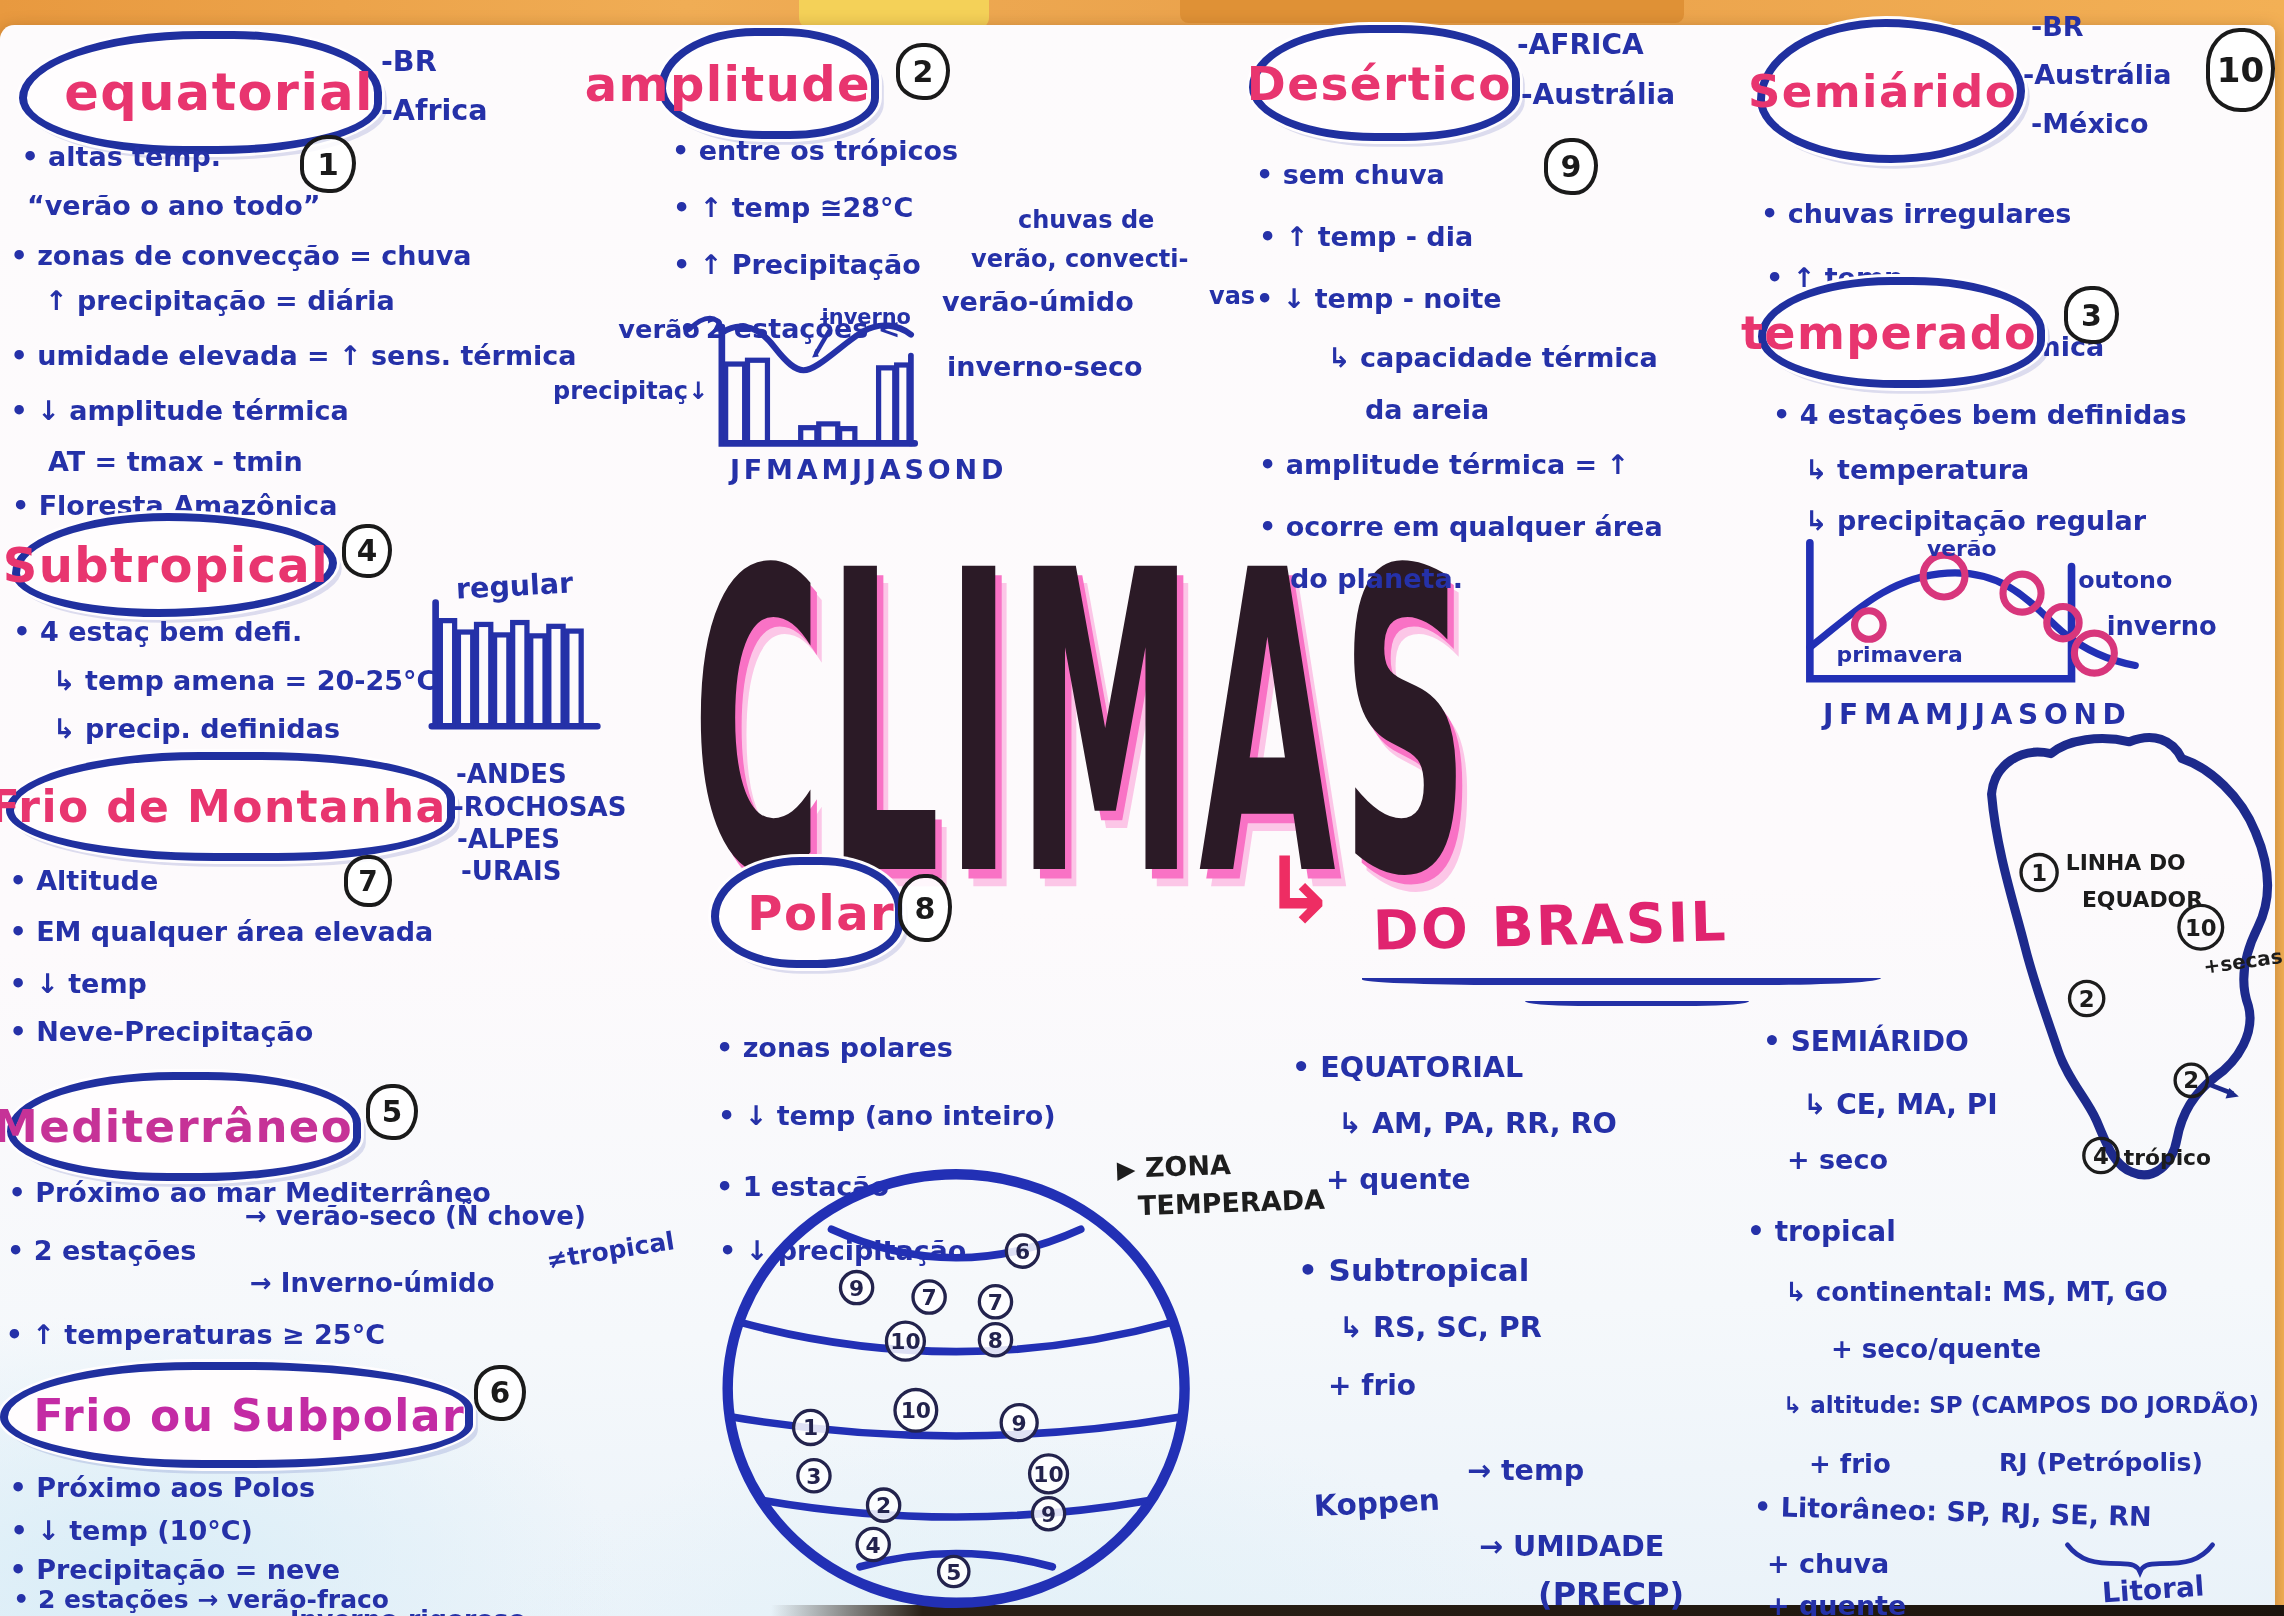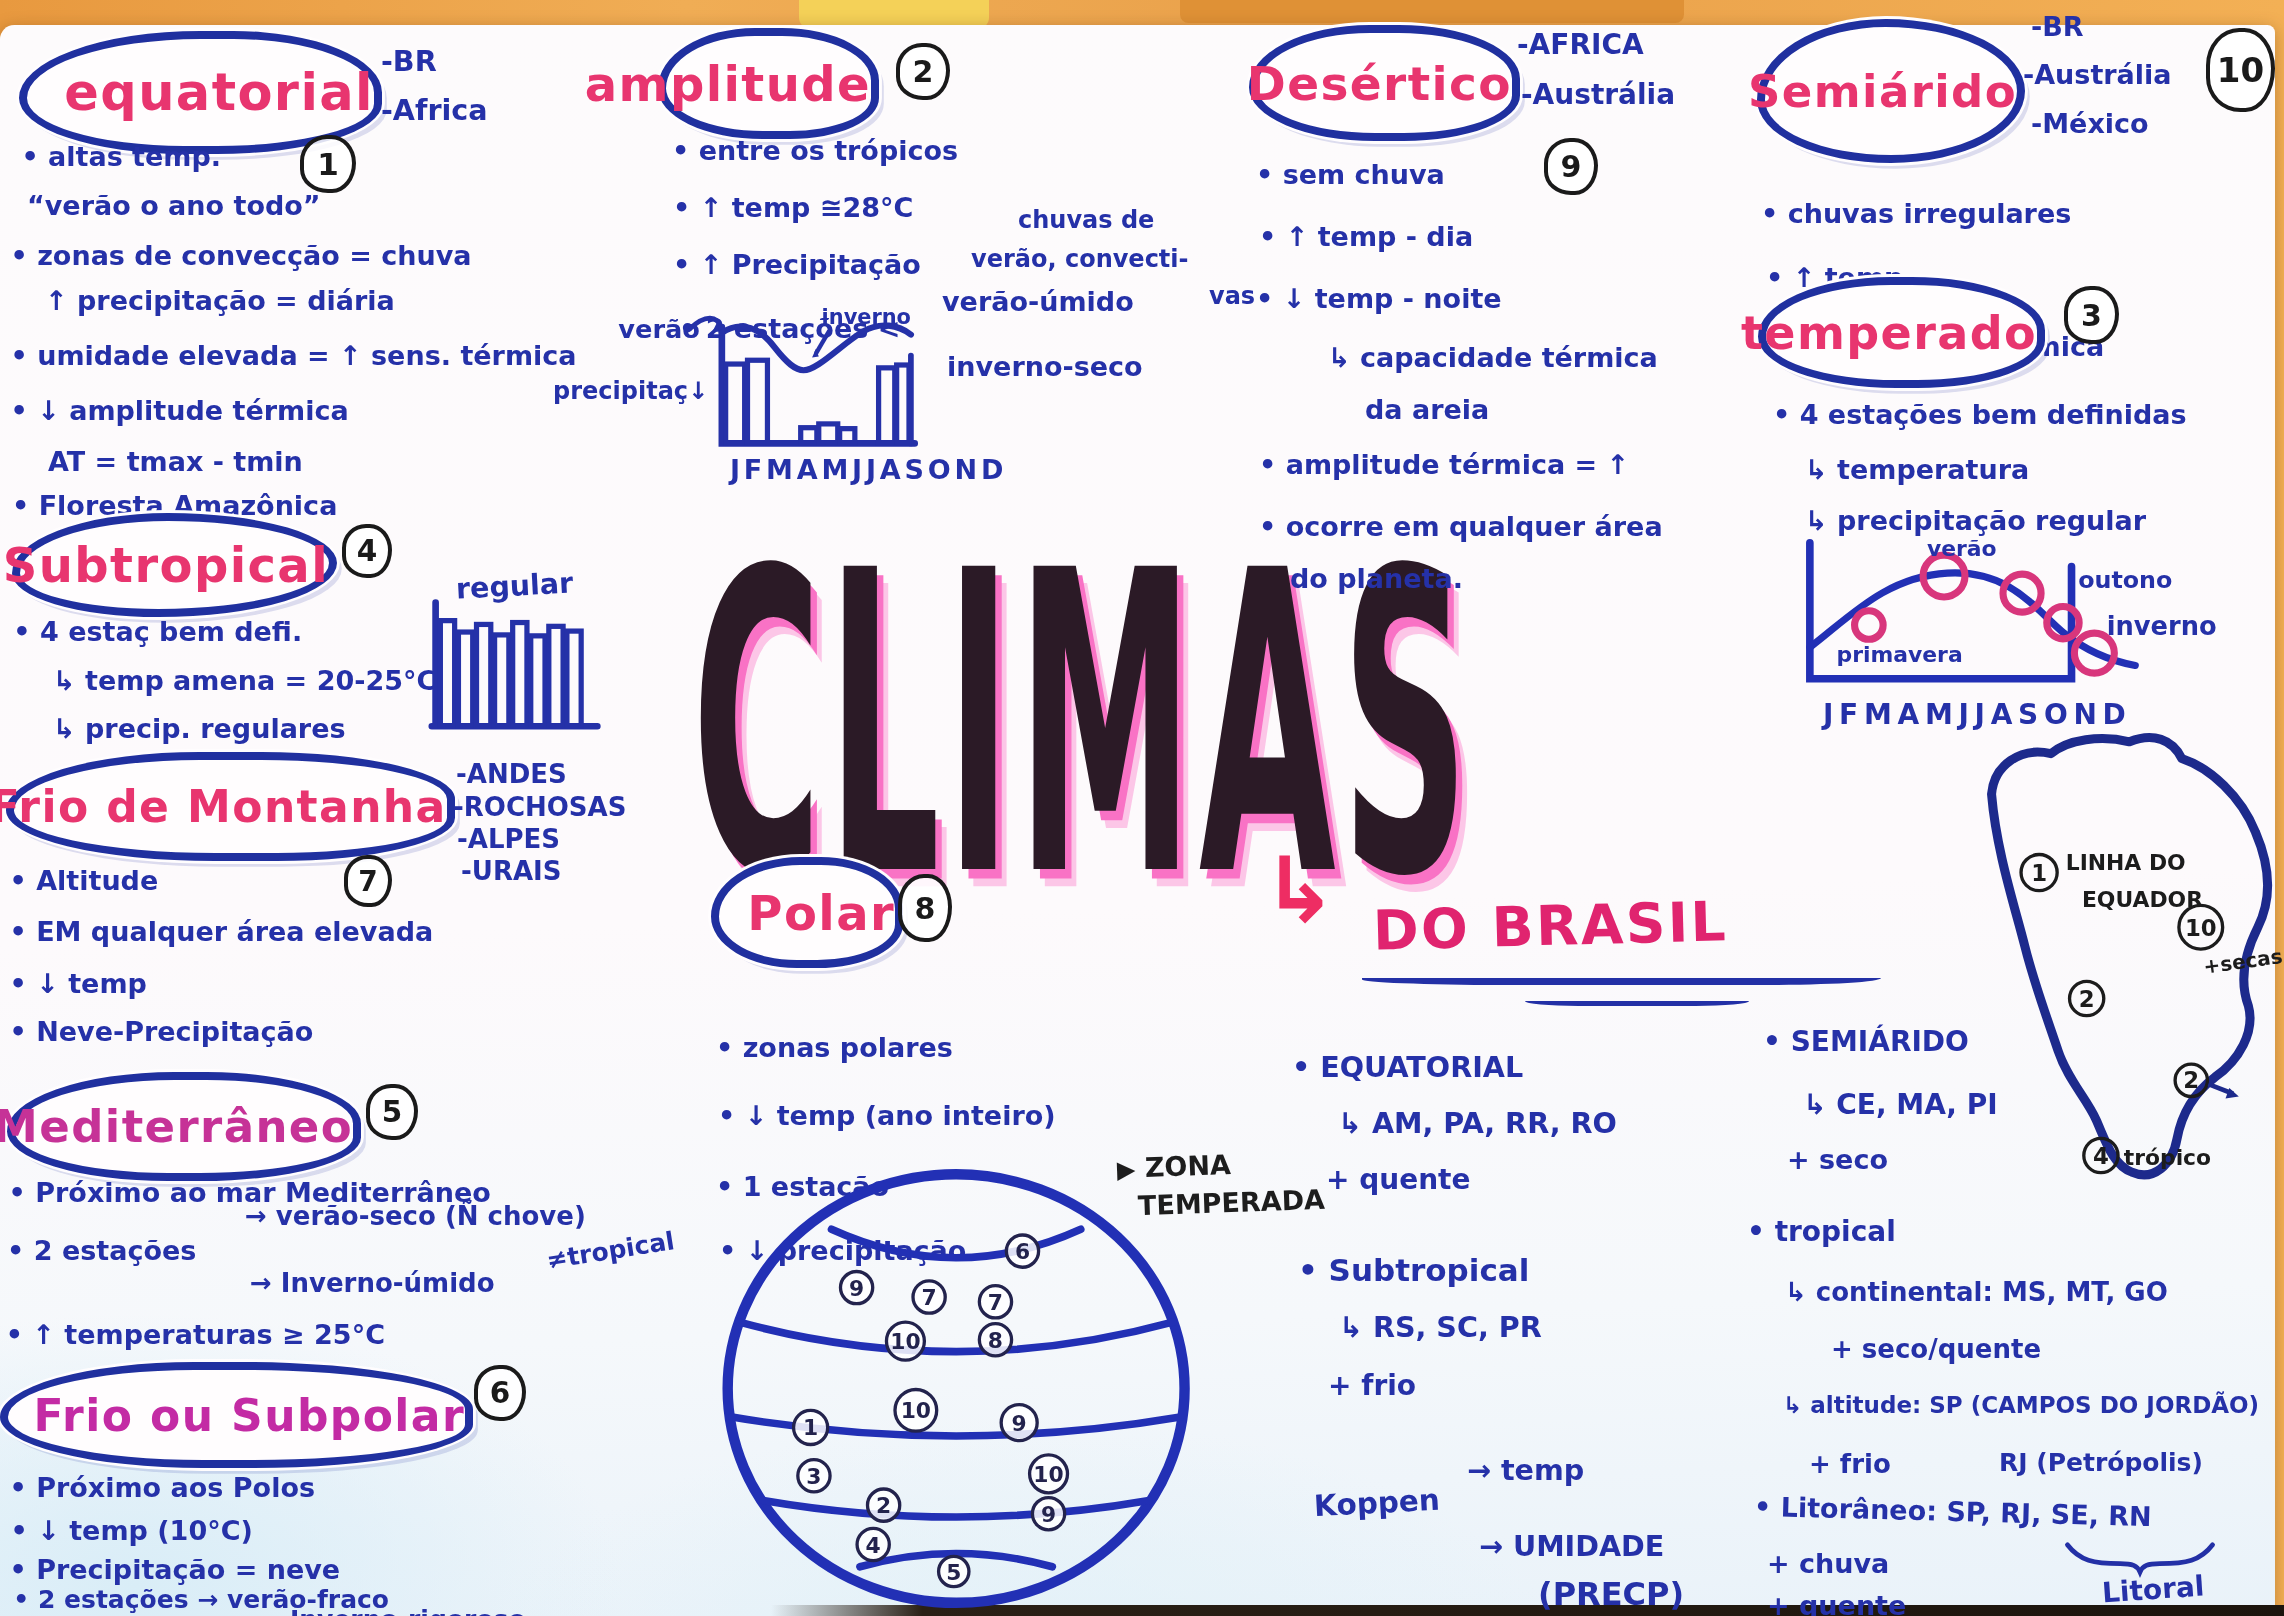--- a/index.html
+++ b/index.html
@@ -52,21 +52,21 @@
   <div class="ln" style="left:10.5px;top:397px">• ↓ amplitude térmica</div>
   <div class="ln" style="left:48px;top:448px">AT = tmax - tmin</div>
   <div class="ln" style="left:12px;top:492px">• Floresta Amazônica</div>
 
   <div class="cloud" style="left:12px;top:513px;width:309px;height:88px;border-radius:48% 52% 55% 45%/58% 48% 52% 42%">
     <span class="ct" style="font-size:48px">Subtropical</span>
   </div>
   <div class="num" style="left:342px;top:524px;width:42px;height:46px;font-size:29.5px">4</div>
   <div class="ln" style="left:13.3px;top:618px">• 4 estaç bem defi.</div>
   <div class="ln" style="left:53px;top:667px">↳ temp amena = 20-25°C</div>
-  <div class="ln" style="left:53px;top:715px">↳ precip. regulares</div>
+  <div class="ln" style="left:53px;top:715px">↳ precip. definidas</div>
   <svg style="left:428px;top:569px" width="176" height="167" viewBox="0 0 370 350">
     <text x="60" y="62" font-size="60" fill="#2531a8" transform="rotate(-3 60 62)">regular</text>
     <path d="M16,70 V330 M8,330 H356" stroke="#2531a8" stroke-width="14" fill="none" stroke-linecap="round"></path>
     <g stroke="#2531a8" stroke-width="11" fill="none">
       <rect x="26" y="108" width="30" height="222"></rect>
         <rect x="64" y="132" width="30" height="198"></rect>
       <rect x="102" y="116" width="30" height="214"></rect>
         <rect x="140" y="138" width="30" height="192"></rect>
       <rect x="178" y="112" width="30" height="218"></rect>
         <rect x="216" y="140" width="30" height="190"></rect>

